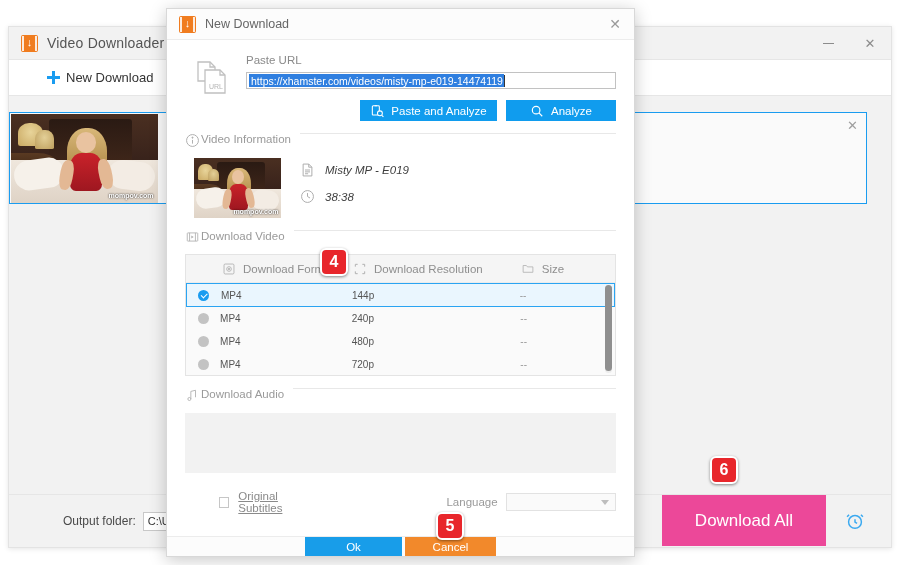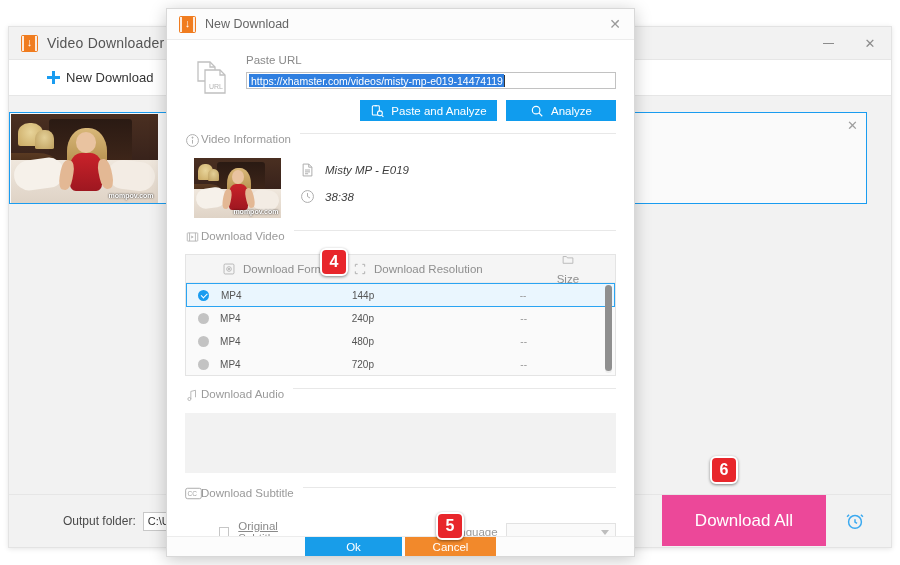--- a/index.html
+++ b/index.html
@@ -195,21 +195,21 @@
   #table-wrap{
     margin-top:8px;border:1px solid #e4e4e4;background:#fafafa;height:122px;position:relative;
   }
   #thead{
     display:flex;height:28px;align-items:center;background:#f5f5f5;
     border-bottom:1px solid #ececec;
   }
   .th{display:flex;align-items:center;gap:7px;font-size:11.5px;color:#8f8f8f;}
   .th.c1{width:175px;padding-left:36px;}
   .th.c2{width:178px;}
-  .th.c3{width:100px;flex-direction:column;}
+  .th.c3{width:100px;}
   .trow{display:flex;align-items:center;height:23px;font-size:10px;color:#555;}
   .trow.sel{background:#eaf6fe;border:1px solid #2aa4f2;height:24px;}
   .td-radio{width:36px;display:flex;justify-content:center;}
   .radio{width:11px;height:11px;border-radius:50%;background:#c3c3c3;}
   .radio.on{background:#1a9cf0;position:relative;}
   .radio.on:after{
     content:"";position:absolute;left:2.5px;top:3px;width:5px;height:2.5px;
     border-left:1.5px solid #fff;border-bottom:1.5px solid #fff;transform:rotate(-45deg);
   }
   .td-fmt{width:139px;}
@@ -522,30 +522,20 @@
         <svg width="14" height="15" viewBox="0 0 24 24" fill="none" stroke="#b0b0b0" stroke-width="1.5">
           <path d="M10 18V5l8-2v12"></path>
             <circle cx="7.5" cy="18" r="2.6"></circle>
         </svg>
       </span>
       <span class="txt">Download Audio</span>
       <span class="rule"></span>
     </div>
     <div id="audio-box"></div>
 
-    <div class="sec-head" style="margin-top:14px">
-      <span class="ico">
-        <svg width="17" height="13" viewBox="0 0 26 18" fill="none" stroke="#9e9e9e" stroke-width="1.3">
-          <rect x="1" y="1" width="24" height="16" rx="3"></rect>
-          <text x="4" y="13" font-size="10" fill="#9e9e9e" stroke="none" font-family="Liberation Sans">CC</text>
-        </svg>
-      </span>
-      <span class="txt">Download Subtitle</span>
-      <span class="rule"></span>
-    </div>
 
     <div id="sub-row">
       <span id="sub-check"></span>
       <span id="sub-label">Original Subtitles</span>
       <span id="lang-label">Language</span>
       <span id="lang-select">
         <span class="caret"></span>
       </span>
     </div>
   </div>

